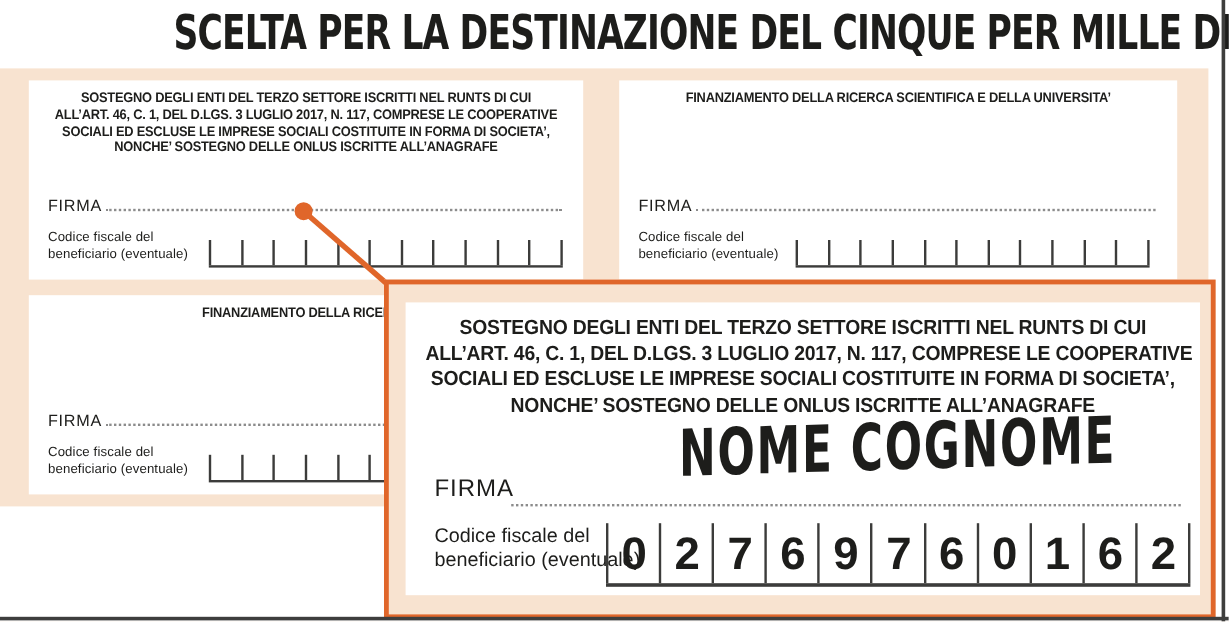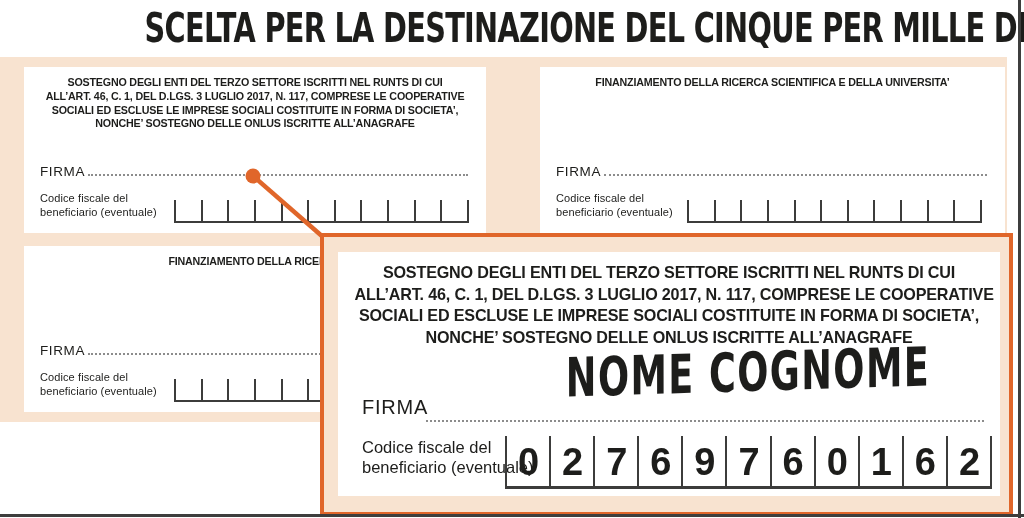--- a/index.html
+++ b/index.html
@@ -16,21 +16,21 @@
     font-size:40px; line-height:42px; letter-spacing:-1px;
     transform:scaleX(0.72); transform-origin:50% 50%;
   }
 
   
   .band { position:absolute; left:0; top:57px; width:1007px; height:365px; background:#f8e3d0; }
 
   
   .formbox { position:absolute; background:#ffffff; }
   .box-terzo     { left:24px;  top:67px;  width:462px; height:166px; }
-  .box-ricerca   { left:516px; top:67px;  width:465px; height:166px;margin-left:24px; }
+  .box-ricerca   { left:516px; top:67px;  width:465px; height:166px; }
   .box-partial   { left:24px;  top:246px; width:462px; height:166px; }
 
   .box-header { position:absolute; left:0; top:9px; width:100%; text-align:center;
                 transform:scaleX(0.93); transform-origin:50% 0; }
   .box-header .hline { white-space:nowrap; font-weight:bold; font-size:11.5px;
                        line-height:13.8px; letter-spacing:-0.2px; }
 
   .firma-label { position:absolute; left:16px; top:97px; font-size:13.5px; letter-spacing:0.6px; }
   .sig-line { position:absolute; left:64px; right:18px; top:93px; height:16px;
               border-bottom:2px dotted #8c8c8c; }

